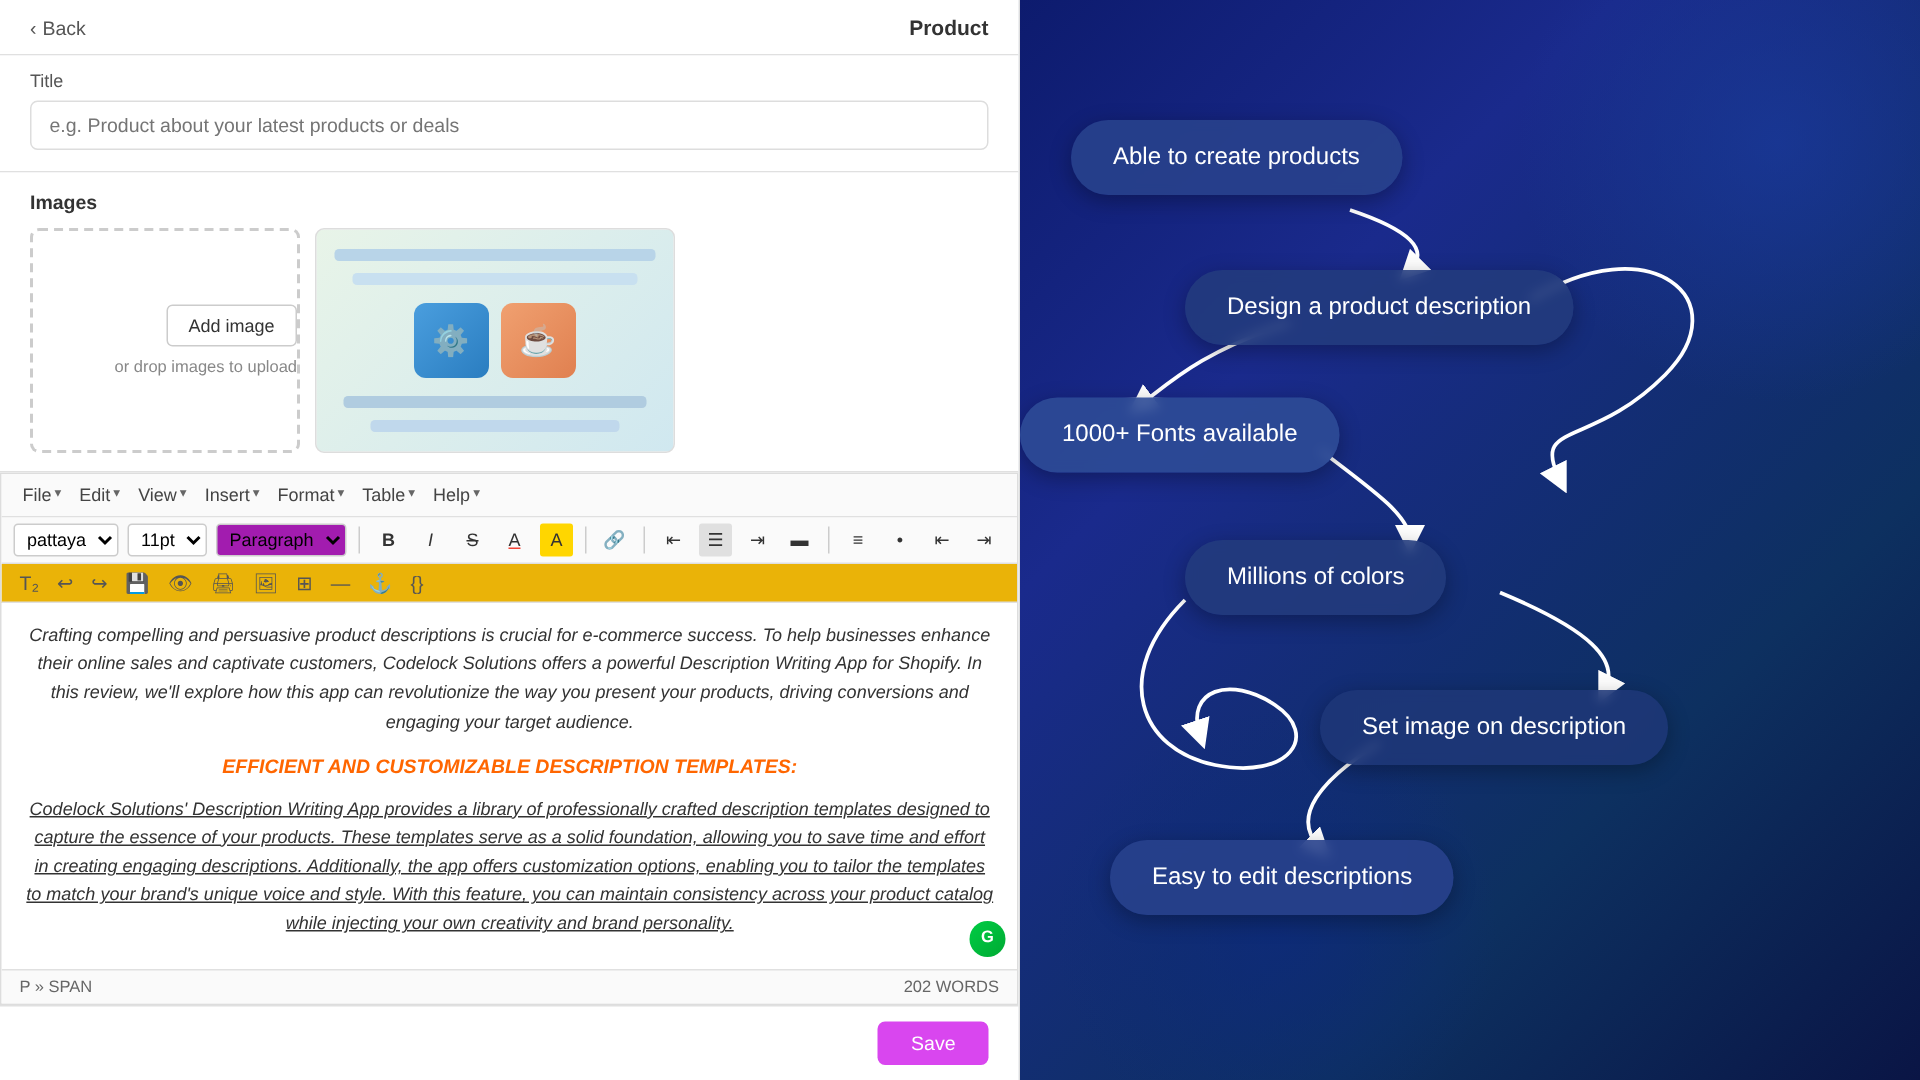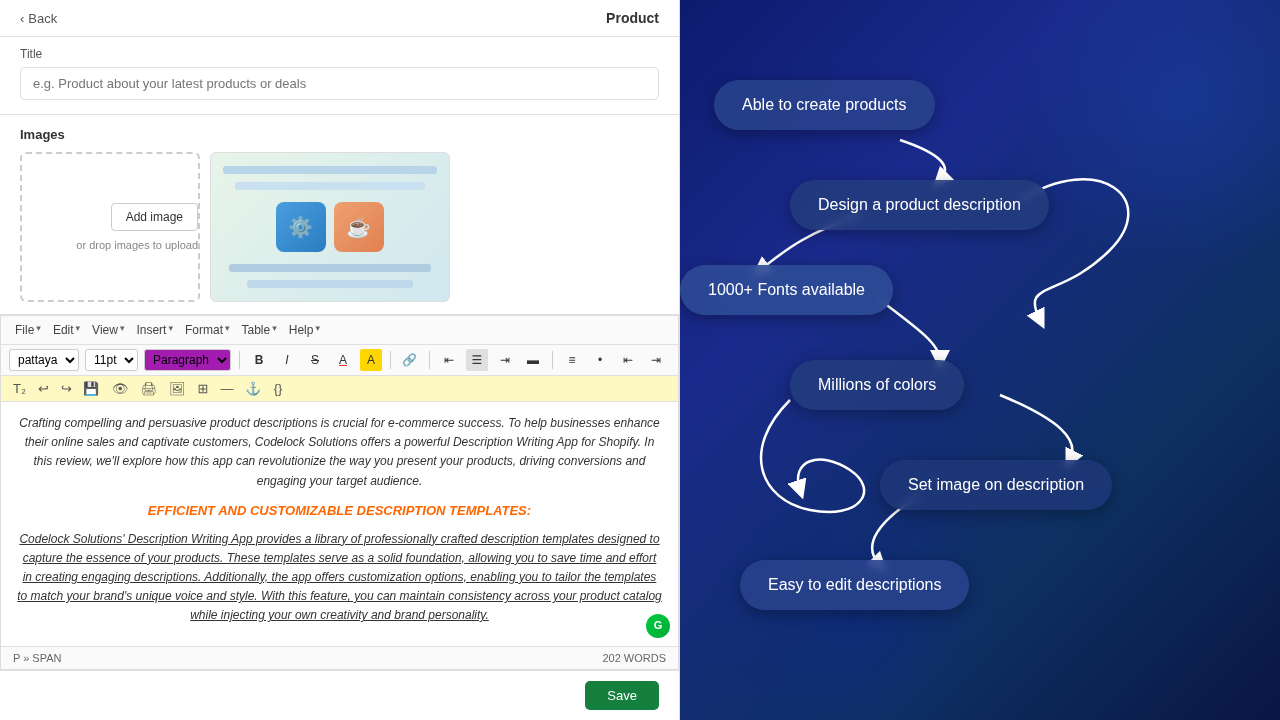--- a/index.html
+++ b/index.html
@@ -249,21 +249,21 @@
       height: 18px;
       background: #ccc;
       margin: 0 2px;
     }
     .editor-toolbar-extra {
       display: flex;
       align-items: center;
       padding: 3px 8px;
       border-bottom: 1px solid #e0e0e0;
       gap: 4px;
-      background: #fef9c3;
+      background: #eab308;
     }
     .extra-btn {
       font-size: 13px;
       color: #555;
       cursor: pointer;
       padding: 2px 4px;
     }
 
     .editor-content {
       flex: 1;
@@ -338,21 +338,21 @@
 
     
     .panel-footer {
       background: white;
       padding: 10px 20px;
       display: flex;
       justify-content: flex-end;
       border-top: 1px solid #e0e0e0;
     }
     .save-btn {
-      background: #15803d;
+      background: #d946ef;
       color: white;
       border: none;
       padding: 7px 22px;
       border-radius: 5px;
       font-size: 13px;
       cursor: pointer;
     }
 
     
     .right-panel {

